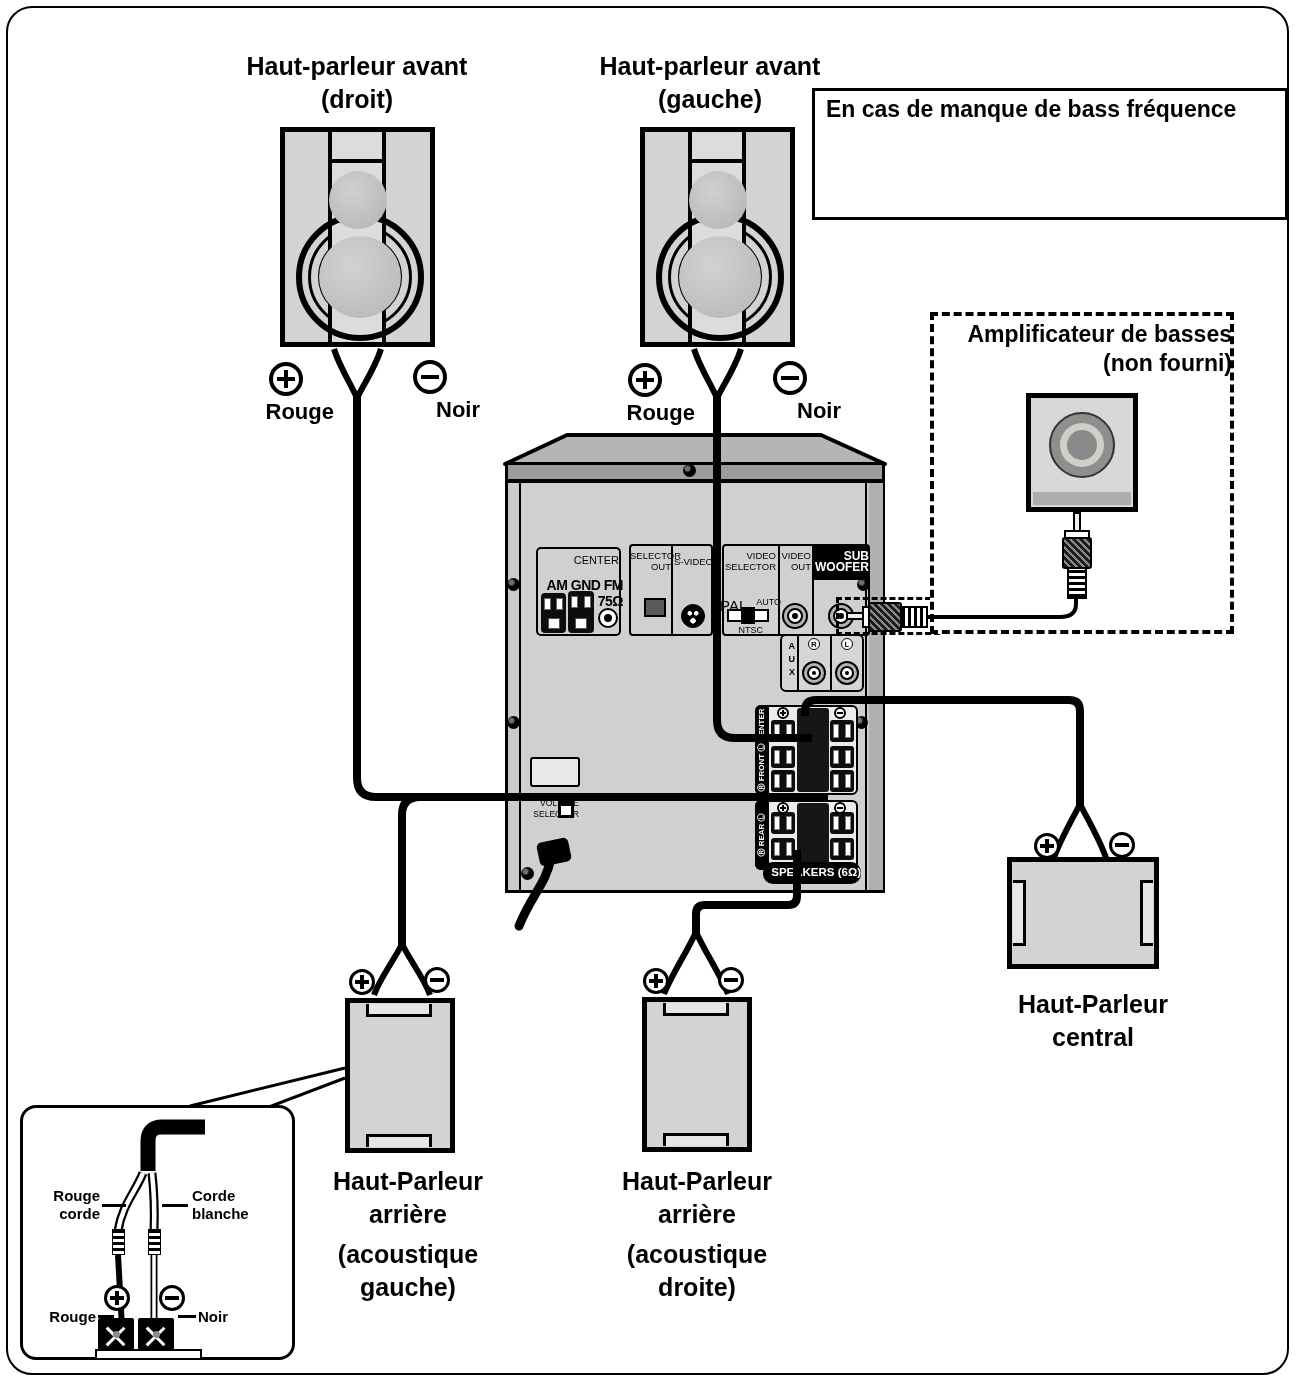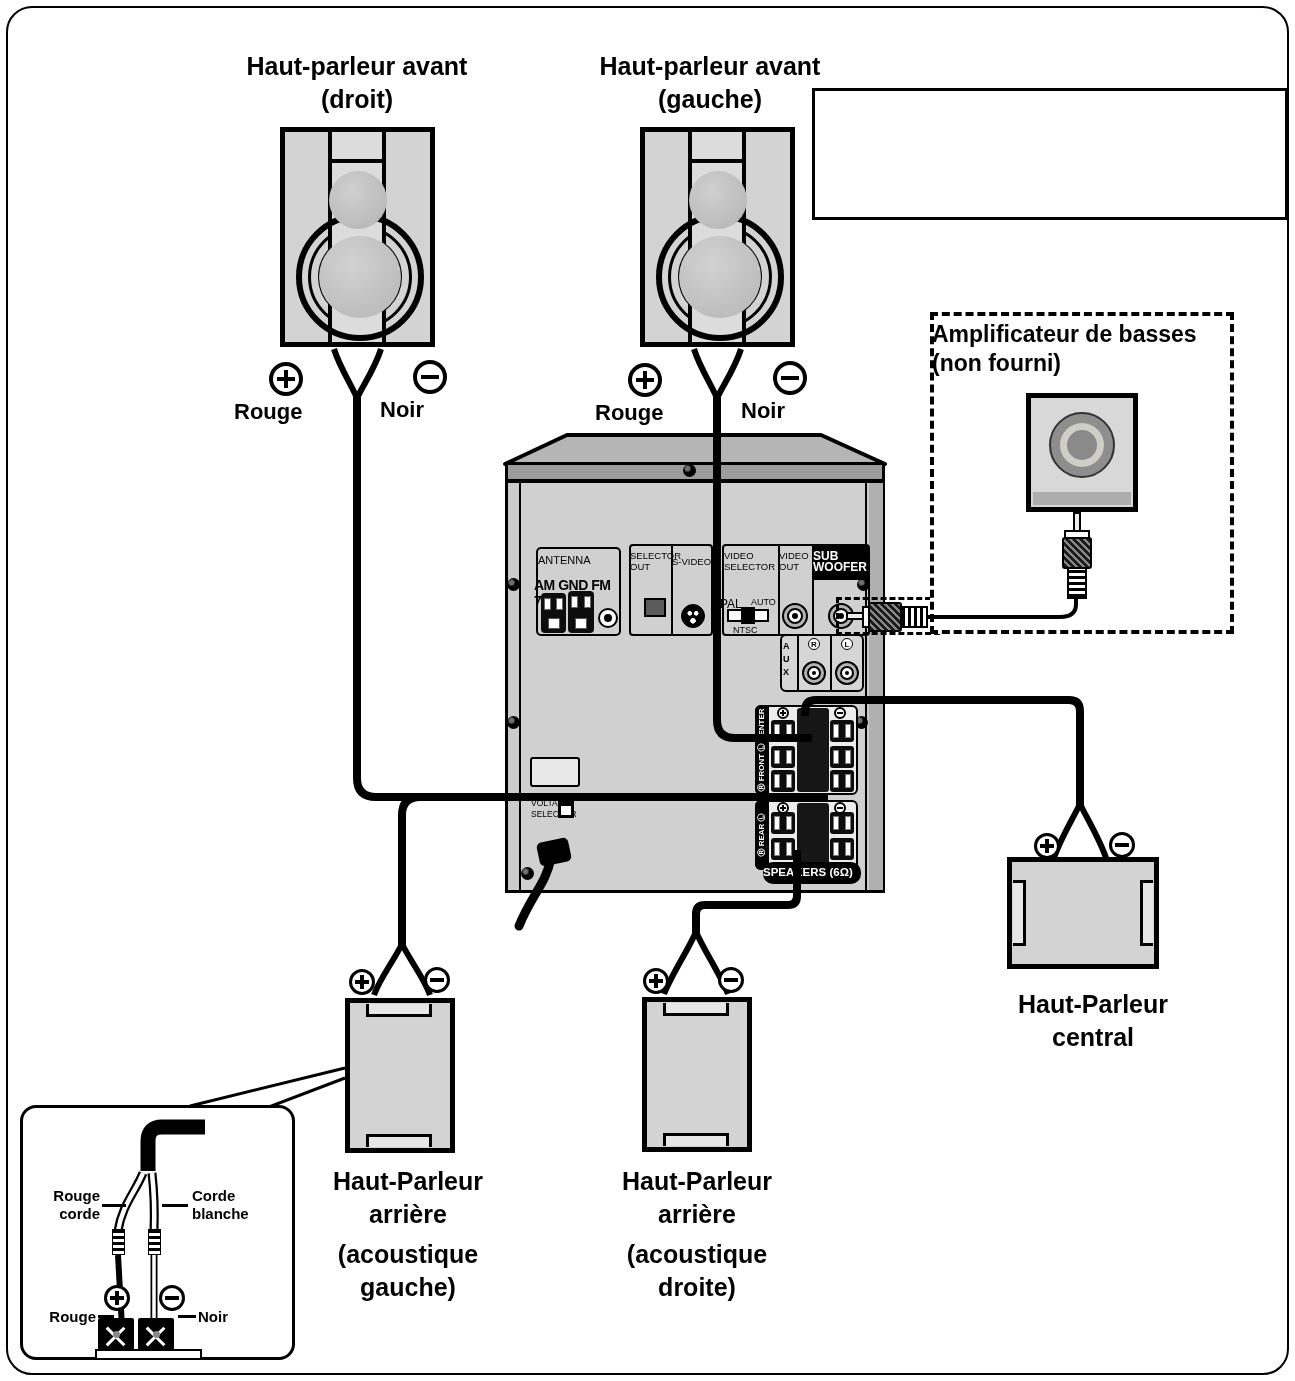--- a/index.html
+++ b/index.html
@@ -1,21 +1,21 @@
 <!DOCTYPE html>
 <html><head>
 <meta charset="utf-8">
 <style>
   html,body{margin:0;padding:0;background:#fff}
   #stage{position:relative;width:1295px;height:1381px;background:#fff;overflow:hidden;
          font-family:"Liberation Sans",sans-serif;color:#000}
   .abs{position:absolute}
   .t{position:absolute;color:#000;font-family:"Liberation Sans",sans-serif}
   .pre{white-space:pre-line}
-  .ctr{text-align:left}
+  .ctr{text-align:right}
   .rt{text-align:right}
   
   .pm{position:absolute;border:3px solid #000;border-radius:50%;background:#fff;box-sizing:border-box}
   .pm::before{content:"";position:absolute;left:16%;right:16%;top:50%;height:4px;margin-top:-2px;background:#000}
   .pm.plus::after{content:"";position:absolute;top:16%;bottom:16%;left:50%;width:4px;margin-left:-2px;background:#000}
   .pm.b{width:34px;height:34px;border-width:4px}
   .pm.m{width:26px;height:26px}
   .pm.m::before{height:4px}
   .pm.s{width:12px;height:12px;border-width:2px}
   .pm.s::before{height:2px;margin-top:-1px}
@@ -64,21 +64,21 @@
 
   <div class="screw" style="left:683px;top:464px;z-index:12"></div>
   <div class="screw" style="left:507px;top:578px;z-index:12"></div>
   <div class="screw" style="left:857px;top:578px;z-index:12"></div>
   <div class="screw" style="left:507px;top:716px;z-index:12"></div>
   <div class="screw" style="left:855px;top:716px;z-index:12"></div>
   <div class="screw" style="left:521px;top:867px;z-index:12"></div>
   <div class="screw" style="left:839px;top:871px;z-index:12"></div>
 
   <div class="box-border" style="left:536px;top:547px;width:85px;height:89px;border-radius:5px;z-index:13"></div>
-  <div class="t ctr" style="left:538px;top:554px;width:81px;font-size:11px;z-index:14">ANTENNA</div>
+  <div class="t ctr" style="left:538px;top:554px;width:81px;font-size:11px;z-index:14">CENTER</div>
   <div class="t ctr" style="left:534px;top:577px;width:89px;font-size:14px;font-weight:bold;letter-spacing:-0.5px;z-index:14">AM GND FM 75Ω</div>
   <div class="sclip" style="left:541px;top:593px;width:25px;height:40px;z-index:14">
       <div class="foot"></div>
     </div>
   <div class="sclip" style="left:568px;top:591px;width:26px;height:42px;z-index:14">
       <div class="foot"></div>
     </div>
   <div class="abs" style="left:598px;top:608px;width:20px;height:20px;border:2px solid #000;border-radius:50%;background:#fff;box-sizing:border-box;z-index:14"></div>
   <div class="abs" style="left:604px;top:614px;width:8px;height:8px;border-radius:50%;background:#000;z-index:15"></div>
 
@@ -91,21 +91,21 @@
   <div class="abs" style="left:681px;top:604px;width:24px;height:24px;border-radius:50%;box-sizing:border-box;border:1px solid #000;z-index:14;
               background:radial-gradient(circle at 35% 38%,#fff 0 2px,transparent 2.5px),
                          radial-gradient(circle at 65% 38%,#fff 0 2px,transparent 2.5px),
                          radial-gradient(circle at 50% 72%,#fff 0 2.5px,transparent 3px),#000"></div>
 
   <div class="box-border" style="left:722px;top:544px;width:148px;height:92px;border-radius:4px;z-index:13"></div>
   <div class="abs" style="left:778px;top:544px;width:2px;height:92px;background:#000;z-index:13"></div>
   <div class="abs" style="left:812px;top:544px;width:2px;height:92px;background:#000;z-index:13"></div>
   <div class="t ctr pre" style="left:724px;top:550px;width:52px;font-size:9.5px;line-height:11px;z-index:14">VIDEO
 SELECTOR</div>
-  <div class="t ctr" style="left:720px;top:597px;width:26px;font-size:12px;z-index:14">PAL</div>
+  <div class="t ctr" style="left:720px;top:597px;width:26px;font-size:15px;z-index:14">PAL</div>
   <div class="t ctr" style="left:751px;top:597px;width:30px;font-size:9px;z-index:14">AUTO</div>
   <div class="abs" style="left:727px;top:609px;width:42px;height:13px;border:2px solid #000;background:#fff;box-sizing:border-box;z-index:14"></div>
   <div class="abs" style="left:741px;top:607px;width:14px;height:17px;background:#000;z-index:15"></div>
   <div class="t ctr" style="left:733px;top:625px;width:30px;font-size:9px;z-index:14">NTSC</div>
   <div class="t ctr pre" style="left:779px;top:550px;width:32px;font-size:9.5px;line-height:11px;z-index:14">VIDEO
 OUT</div>
   <div class="rca" style="left:782px;top:603px;z-index:14"></div>
   <div class="abs" style="left:813px;top:546px;width:56px;height:34px;background:#000;z-index:14"></div>
   <div class="t ctr pre" style="left:813px;top:551px;width:56px;font-size:12px;line-height:11px;font-weight:bold;color:#fff;z-index:15">SUB
 WOOFER</div>
@@ -174,20 +174,21 @@
               background:repeating-linear-gradient(0deg,#000 0 3px,#fff 3px 6px);z-index:45"></div>
 
   <div class="abs" style="left:846px;top:612px;width:20px;height:8px;background:#eee;border:2px solid #000;box-sizing:border-box;z-index:45"></div>
   <div class="abs" style="left:862px;top:606px;width:8px;height:22px;background:#fff;border:2px solid #000;box-sizing:border-box;z-index:45"></div>
   <div class="abs" style="left:868px;top:602px;width:34px;height:30px;border:2px solid #000;border-radius:3px;box-sizing:border-box;
               background:repeating-linear-gradient(45deg,#1c1c1c 0 3px,#8a8a8a 3px 5px);z-index:45"></div>
   <div class="abs" style="left:900px;top:606px;width:28px;height:22px;border:2px solid #000;box-sizing:border-box;
               background:repeating-linear-gradient(90deg,#000 0 3px,#fff 3px 6px);z-index:45"></div>
 
   <div class="abs" style="left:812px;top:88px;width:476px;height:132px;border:3px solid #000;background:#fff;box-sizing:border-box;z-index:48"></div>
+  <div class="t" style="left:826px;top:96px;width:450px;font-size:23px;font-weight:bold;z-index:49">En cas de manque de bass fréquence</div>
 
   <svg width="1295" height="1381" viewBox="0 0 1295 1381" style="z-index:40">
     <g fill="none" stroke="#000" stroke-linejoin="round">
 
       <path d="M334,349 C340,368 350,382 357,398 M381,349 C375,368 365,382 357,398" stroke-width="6"></path>
       <path d="M357,396 V778 Q357,797 376,797 H828" stroke-width="8"></path>
 
       <path d="M402,945 V815 Q402,797 420,797 H450" stroke-width="8"></path>
       <path d="M402,944 C393,962 380,978 374,995 M402,944 C411,962 424,978 430,995" stroke-width="6"></path>
 

